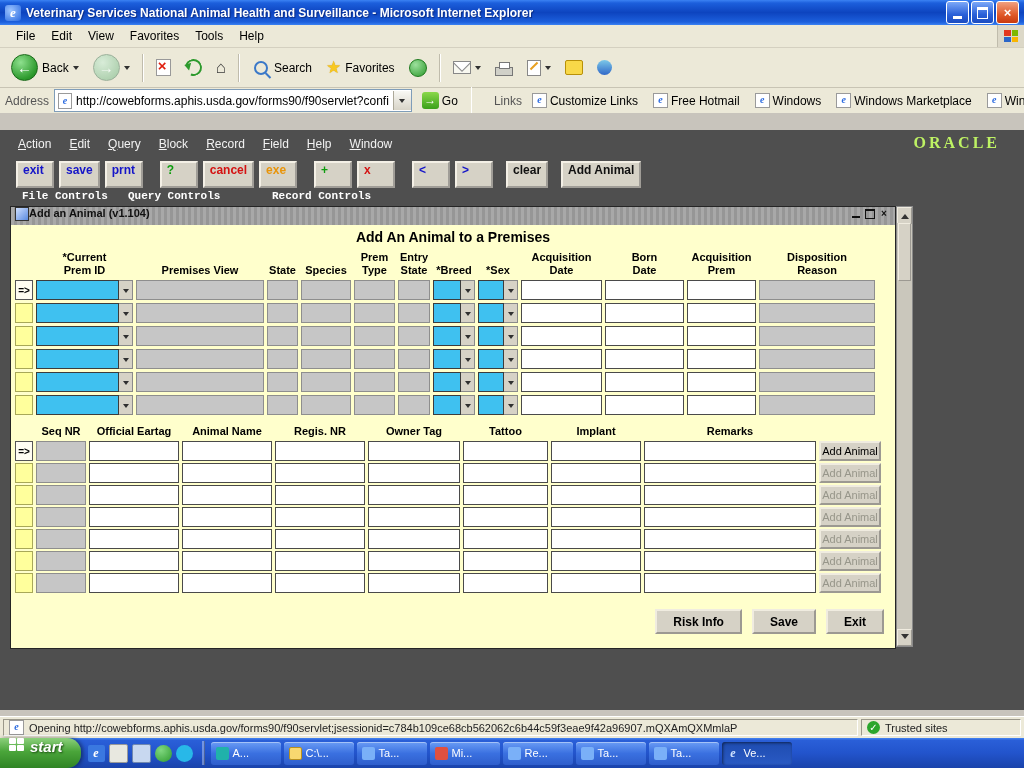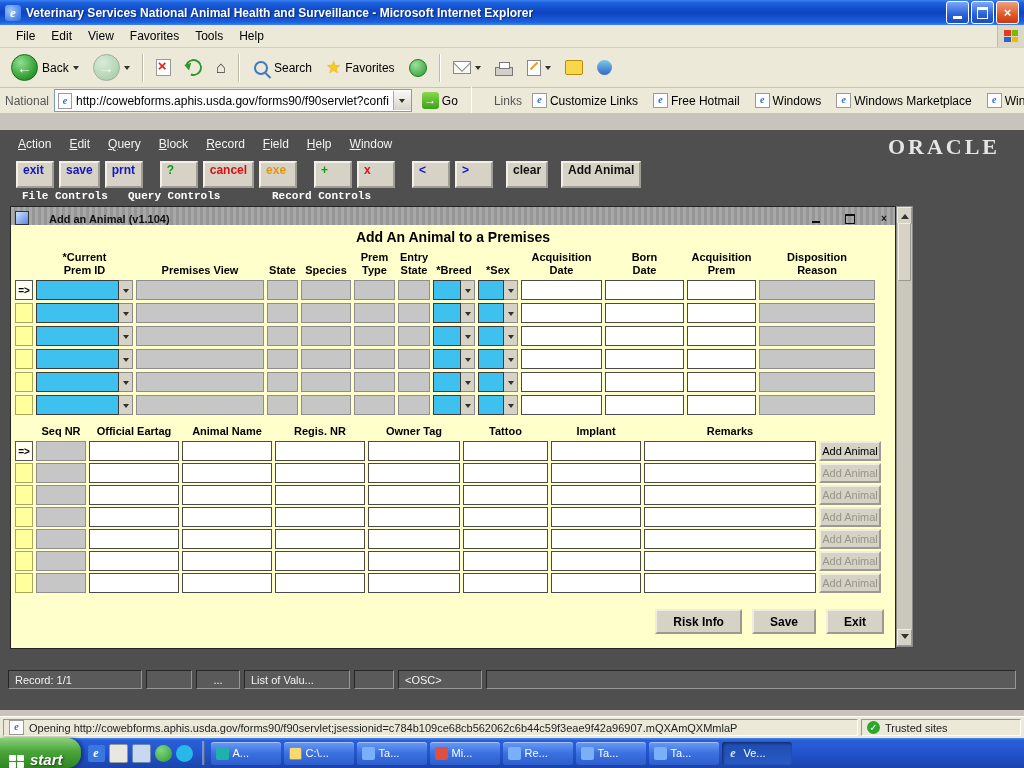--- a/index.html
+++ b/index.html
@@ -69,32 +69,32 @@
   .links-label{color:#555;margin-left:14px;}
   .linkitem{display:flex;align-items:center;gap:3px;padding:0 5px;white-space:nowrap;}
   .mini-e{width:13px;height:13px;background:#fff;border:1px solid #9a9a9a;color:#2a6ae0;font:bold italic 10px "Liberation Serif",serif;text-align:center;line-height:12px;flex:none;}
 
   
   .pagearea{position:absolute;top:113px;left:0;right:0;height:603px;background:#c8c4bc;}
   .applet{position:absolute;top:17px;left:0;width:1024px;height:580px;background:#4f4f4f;}
   .omenu{position:absolute;top:4px;left:10px;display:flex;gap:2px;}
   .omi{display:inline-block;color:#f2f2f2;font-size:12px;padding:3px 8px;}
   .omi::first-letter{text-decoration:underline;}
-  .ologo{position:absolute;top:4px;right:24px;color:#e5e5e5;font-family:"Liberation Serif",serif;font-weight:bold;font-size:22px;letter-spacing:3px;}
+  .ologo{position:absolute;top:4px;right:24px;color:#bef264;font-family:"Liberation Serif",serif;font-weight:bold;font-size:16px;letter-spacing:3px;}
   .otoolbar{position:absolute;top:31px;left:16px;display:flex;align-items:center;gap:5px;}
   .obtn{height:23px;min-width:24px;background:#d6d2c6;border:2px outset #f4f0e6;font-weight:bold;font-size:12px;
     padding:0 5px;font-family:"Liberation Sans",sans-serif;}
   .ml12{margin-left:12px;} .ml8{margin-left:8px;}
   .ogroup{position:absolute;top:60px;color:#fff;font-weight:bold;font-size:11px;font-family:Liberation Mono, monospace;}
   .g1{left:22px;} .g2{left:128px;} .g3{left:272px;}
 
   
   .fwin{position:absolute;left:10px;top:76px;width:884px;height:441px;border:1px solid #252525;background:#ffffcc;}
   .fwin-title{height:18px;background:repeating-linear-gradient(90deg,#a8a8a8 0 3px,#969696 3px 6px);
-    display:flex;align-items:flex-end;gap:20px;padding:0 4px;border-bottom:1px solid #5a5a5a;}
+    display:flex;align-items:flex-start;gap:0;padding:0 4px;border-bottom:1px solid #5a5a5a;}
   .fwin-ico{width:12px;height:12px;background:linear-gradient(135deg,#cfe0ff,#5a8ae0);border:1px solid #333;flex:none;}
   .fwin-ttl{font-size:11px;font-weight:bold;color:#101010;flex:1;white-space:nowrap;}
   .fwin-ctl{width:14px;height:13px;display:flex;align-items:center;justify-content:center;color:#101010;font-size:10px;font-weight:bold;}
   .ctl-min{width:8px;height:2px;background:#101010;margin-top:6px;}
   .ctl-max{width:8px;height:7px;border:1px solid #101010;border-top-width:2px;}
   .fcanvas{position:absolute;top:18px;left:0;right:0;bottom:0;background:#ffffcc;overflow:hidden;}
   .fheading{margin-top:4px;text-align:center;font-size:14px;font-weight:bold;}
 
   .thead-row,.grid-row,.bhead-row,.brow{display:flex;column-gap:3px;margin-left:4px;}
   .thead-row{margin-top:6px;margin-bottom:3px;align-items:flex-end;}
@@ -143,21 +143,21 @@
     display:flex;gap:3px;padding:2px 3px;box-sizing:border-box;}
   .iseg{border:1px solid;border-color:#9a9789 #ffffff #ffffff #9a9789;display:flex;align-items:center;gap:5px;
     padding:0 5px;font-size:11px;color:#222;box-sizing:border-box;}
   .iseg.main{flex:1;overflow:hidden;white-space:nowrap;}
   .iseg.zone{width:160px;flex:none;}
   .checkico{width:13px;height:13px;border-radius:50%;background:#2ca62c;color:#fff;font-size:10px;line-height:13px;text-align:center;flex:none;}
 
   
   .taskbar{position:absolute;left:0;right:0;bottom:0;height:30px;display:flex;align-items:center;
     background:linear-gradient(180deg,#4485f2 0%,#2a5fd8 8%,#2254cc 50%,#1a43ab 100%);}
-  .startbtn{height:30px;display:flex;align-items:flex-end;gap:6px;padding:0 18px 0 9px;flex:none;
+  .startbtn{height:30px;display:flex;align-items:flex-start;gap:6px;padding:0 18px 0 9px;flex:none;
     background:linear-gradient(180deg,#8cd07c 0%,#4aa53a 45%,#2f8424 100%);border-radius:0 14px 14px 0;
     box-shadow:2px 0 4px rgba(0,0,0,.45);color:#fff;font-weight:bold;font-style:italic;font-size:15px;text-shadow:1px 1px 2px #1a4a10;}
   .sflag{width:15px;height:13px;display:grid;grid-template:1fr 1fr / 1fr 1fr;gap:1px;}
   .sflag i{background:#fff;display:block;border-radius:1px;}
   .qlaunch{display:flex;gap:4px;padding:0 7px;align-items:center;flex:none;}
   .ql{width:17px;height:17px;border-radius:2px;flex:none;}
   .ql.ie{background:#3a78e0;color:#fff;font:bold italic 12px "Liberation Serif",serif;text-align:center;line-height:16px;}
   .ql.mail{background:#e8e8e0;border:1px solid #999;}
   .ql.desk{background:#c8d8f0;border:1px solid #7088b0;}
   .ql.media{background:radial-gradient(circle at 35% 30%,#80d880,#2d9a2d);border-radius:50%;}
@@ -261,21 +261,21 @@
     </div>
     <div class="tbbtn">
         <span class="disq"></span>
       </div>
     <div class="tbbtn">
         <span class="msg"></span>
       </div>
   </div>
 
   <div class="addressbar">
-    <span class="addr-label">National</span>
+    <span class="addr-label">Address</span>
     <div class="addr-field">
       <span class="addr-ico">e</span>
       <span class="addr-url">http://cowebforms.aphis.usda.gov/forms90/f90servlet?confi</span>
       <span class="addr-dd">
           <span class="car"></span>
         </span>
     </div>
     <div class="gobtn">
       <span class="goarrow">→</span>
       <span>Go</span>
@@ -666,29 +666,20 @@
       <div class="vscroll">
         <div class="varrow">
             <span class="tri-up"></span>
           </div>
         <div class="vthumb"></div>
         <div class="varrow down">
             <span class="tri-dn"></span>
           </div>
       </div>
 
-      <div class="ostatus">
-        <div class="oseg os1">Record: 1/1</div>
-        <div class="oseg os2"></div>
-        <div class="oseg os3">...</div>
-        <div class="oseg os4">List of Valu...</div>
-        <div class="oseg os5b"></div>
-        <div class="oseg os5">&lt;OSC&gt;</div>
-        <div class="oseg os6"></div>
-      </div>
 
     </div>
   </div>
 
   <div class="iestatus">
     <div class="iseg main">
       <span class="mini-e">e</span>
       <span>Opening http://cowebforms.aphis.usda.gov/forms90/f90servlet;jsessionid=c784b109ce68cb562062c6b44c59f3eae9f42a96907.mQXAmQXMmlaP</span>
     </div>
     <div class="iseg zone">

